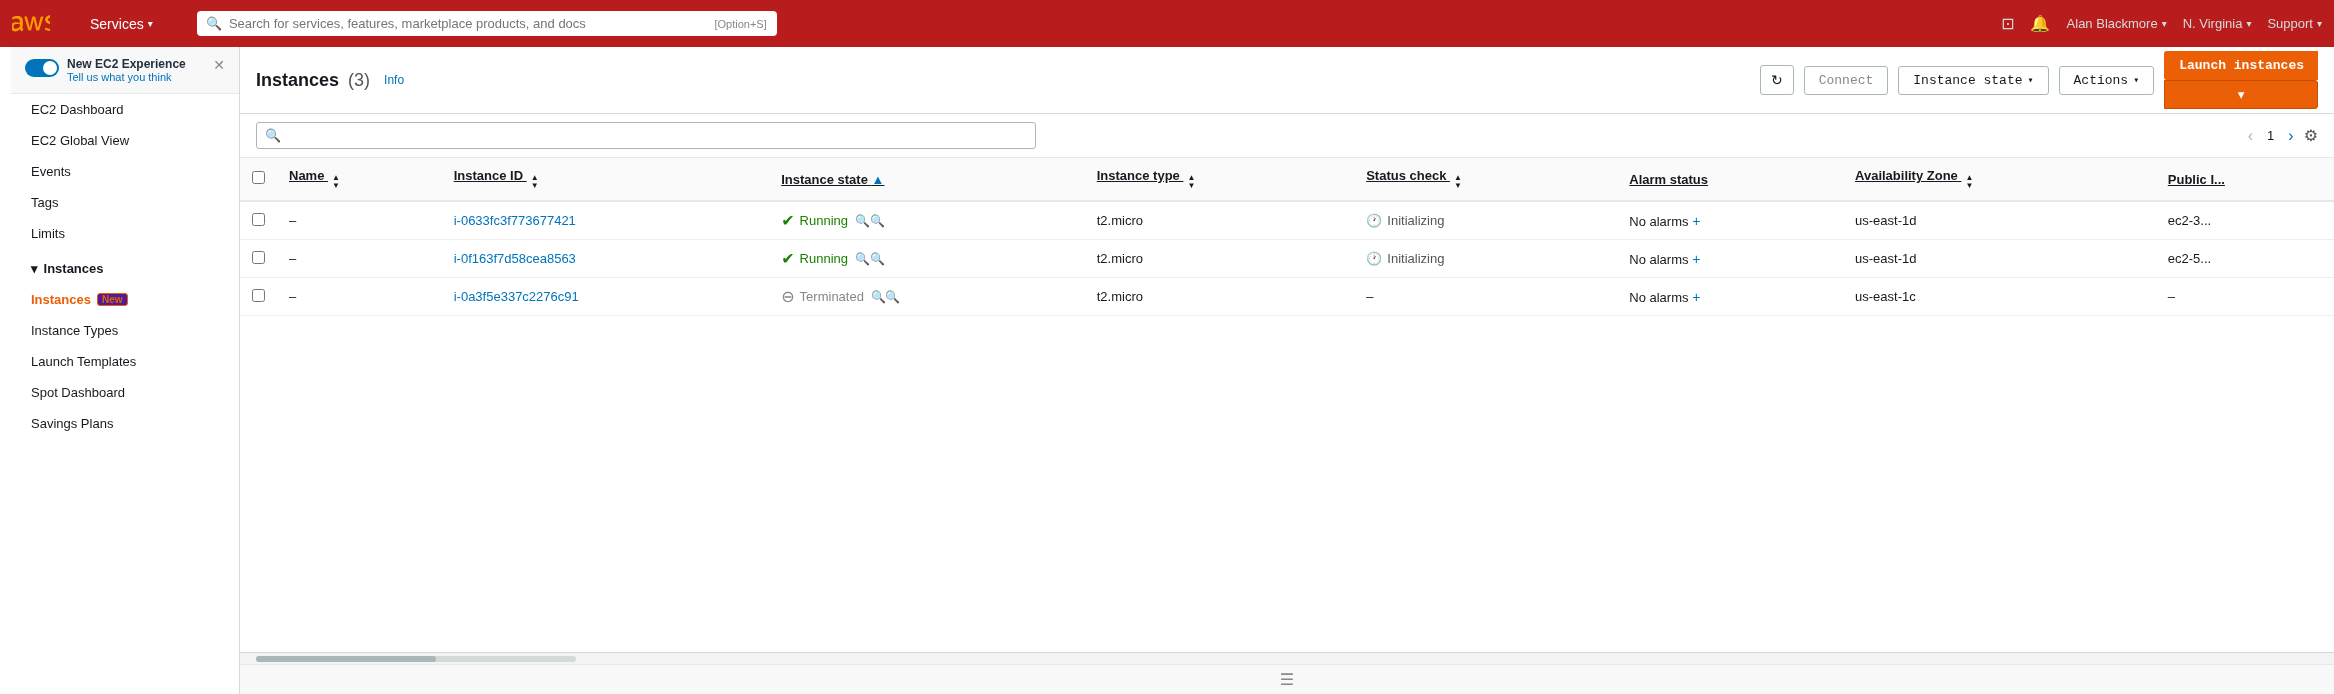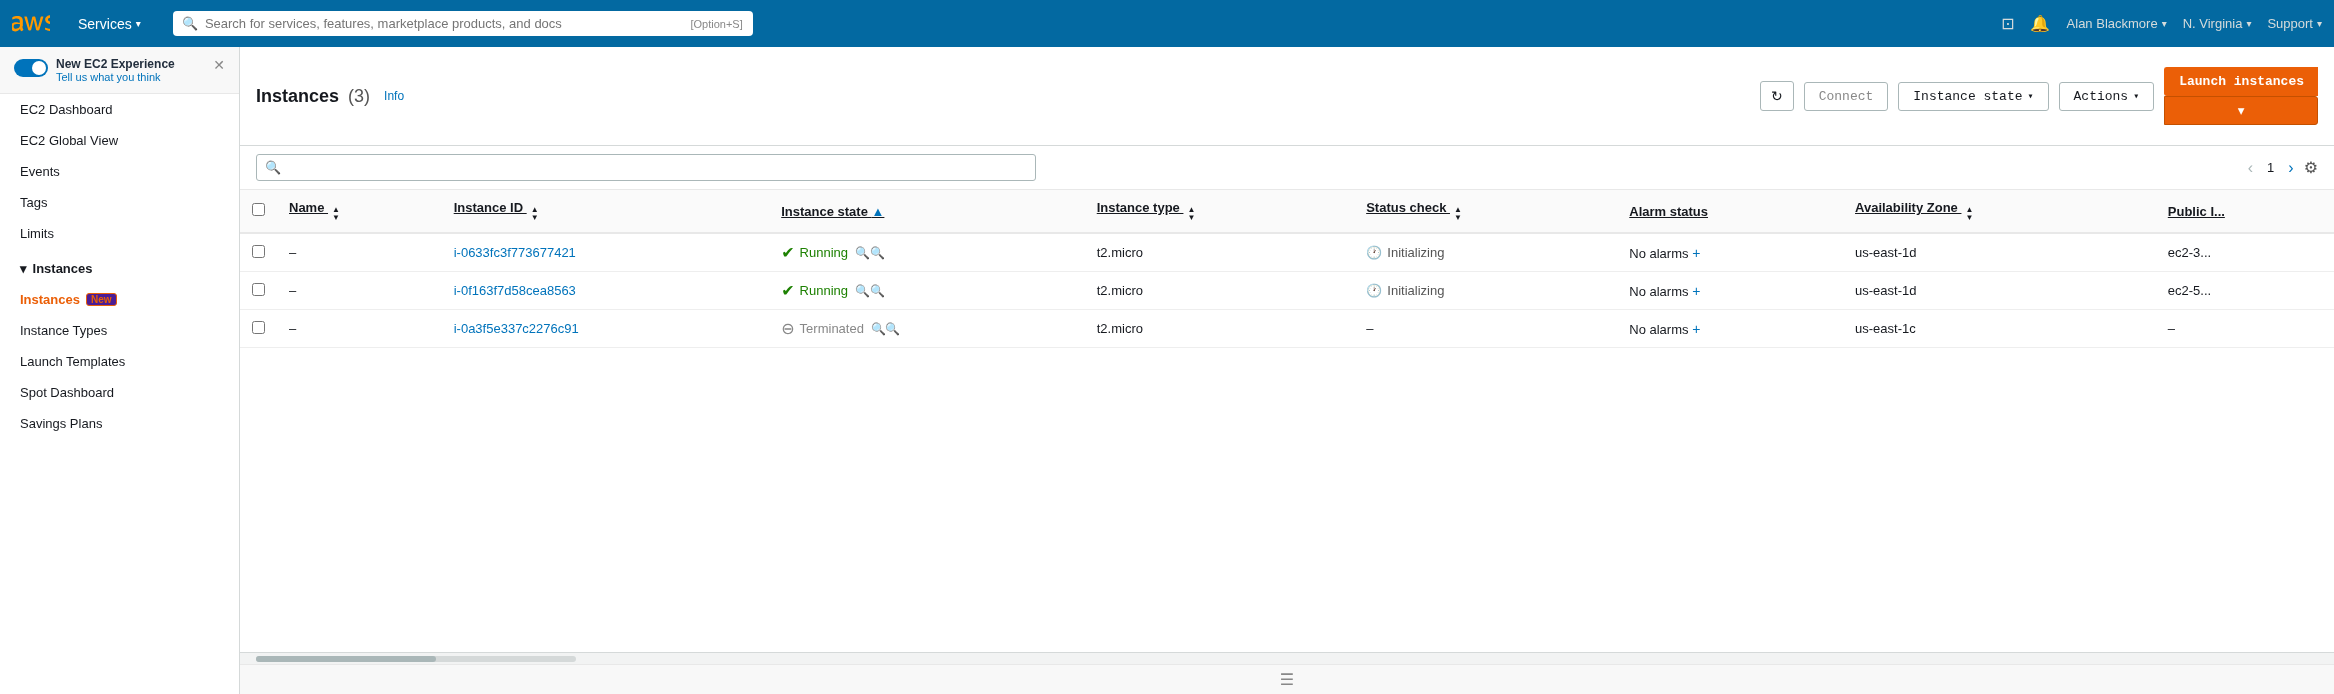--- a/index.html
+++ b/index.html
@@ -1,22 +1,22 @@
 <!DOCTYPE html>
 <html><head>
   <meta charset="utf-8">
   <style>
     * { box-sizing: border-box; margin: 0; padding: 0; }
     body { font-family: "Amazon Ember", Arial, sans-serif; font-size: 13px; background: #f2f3f3; overflow: hidden; }
 
     
     .top-nav {
       display: flex; align-items: center;
-      background: #0369a1; color: #fff;
-      height: 47px; padding: 10px 12px; gap: 12px;
+      background: #b91c1c; color: #fff;
+      height: 47px; padding: 10px 12px; gap: 24px;
     }
     .aws-logo { display: flex; align-items: center; margin-right: 8px; cursor: pointer; }
     .aws-logo svg { width: 38px; height: 24px; }
     .nav-services {
       display: flex; align-items: center; gap: 4px;
       color: #fff; font-size: 14px; cursor: pointer;
       padding: 4px 8px; border-radius: 2px;
     }
     .search-bar {
       flex: 1; max-width: 580px; margin: 0 12px;
@@ -34,21 +34,21 @@
     }
     .nav-icon { font-size: 16px; }
 
     
     .main-layout { display: flex; height: calc(100vh - 47px); }
 
     
     .sidebar {
       width: 240px; min-width: 240px;
       background: #fff; border-right: 1px solid #d5d9d9;
-      overflow-y: auto; position: relative;
+      overflow-y: auto; position: relative; padding-left: 11px;
     }
     .ec2-banner {
       background: #f8f8f8; border-bottom: 1px solid #e8e8e8;
       padding: 10px 14px; display: flex; align-items: flex-start; gap: 8px;
     }
     .ec2-banner-toggle {
       width: 34px; height: 18px; background: #0073bb; border-radius: 9px;
       position: relative; cursor: pointer; flex-shrink: 0; margin-top: 2px;
     }
     .ec2-banner-toggle::after {
@@ -72,21 +72,21 @@
       background: #4c1d95; border: 1px solid #eb5f07; color: #eb5f07;
       font-size: 10px; padding: 0 4px; border-radius: 3px; font-weight: 600;
     }
 
     
     .content { flex: 1; overflow: hidden; display: flex; flex-direction: column; }
 
     
     .toolbar {
       background: #fff; border-bottom: 1px solid #d5d9d9;
-      padding: 20px 16px; display: flex; align-items: center; gap: 10px;
+      padding: 4px 16px; display: flex; align-items: center; gap: 10px;
     }
     .page-title { font-size: 18px; font-weight: 600; color: #16191f; margin-right: 4px; }
     .info-link { font-size: 12px; color: #0073bb; cursor: pointer; margin-right: auto; }
     .btn {
       display: flex; align-items: center; gap: 5px;
       padding: 6px 14px; border-radius: 3px; font-size: 13px;
       cursor: pointer; border: 1px solid #aab7b8; background: #fff; color: #16191f;
       white-space: nowrap;
       font-family: Liberation Mono, monospace;
     }

